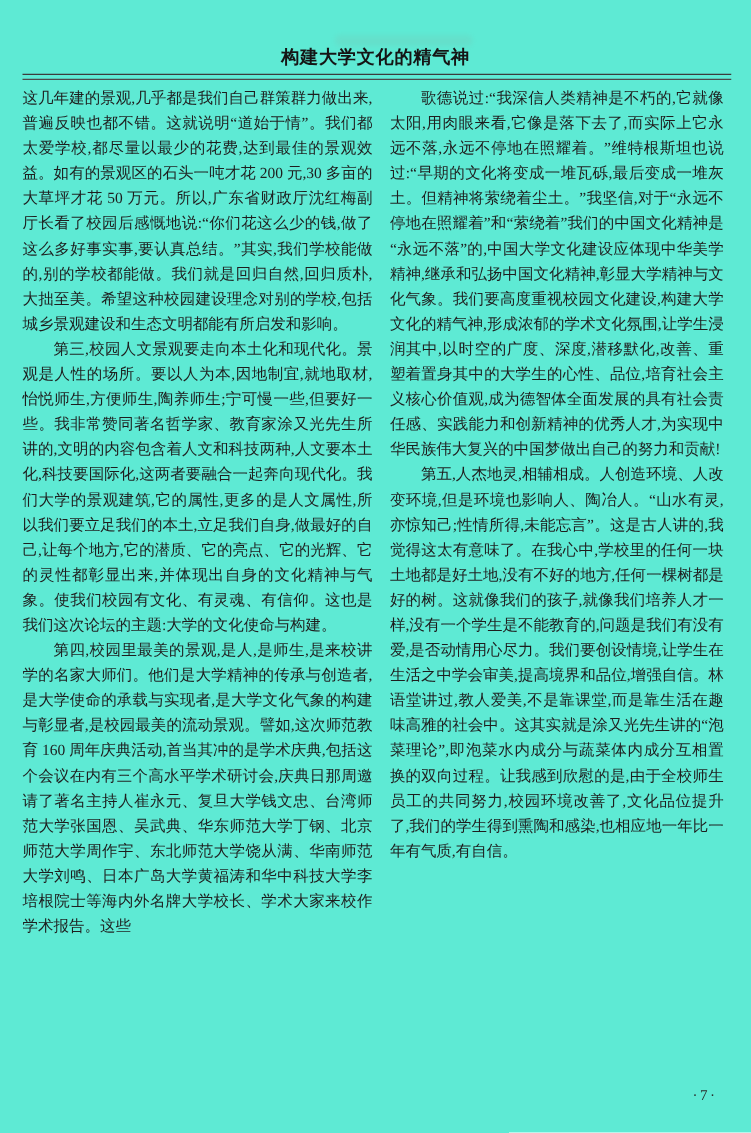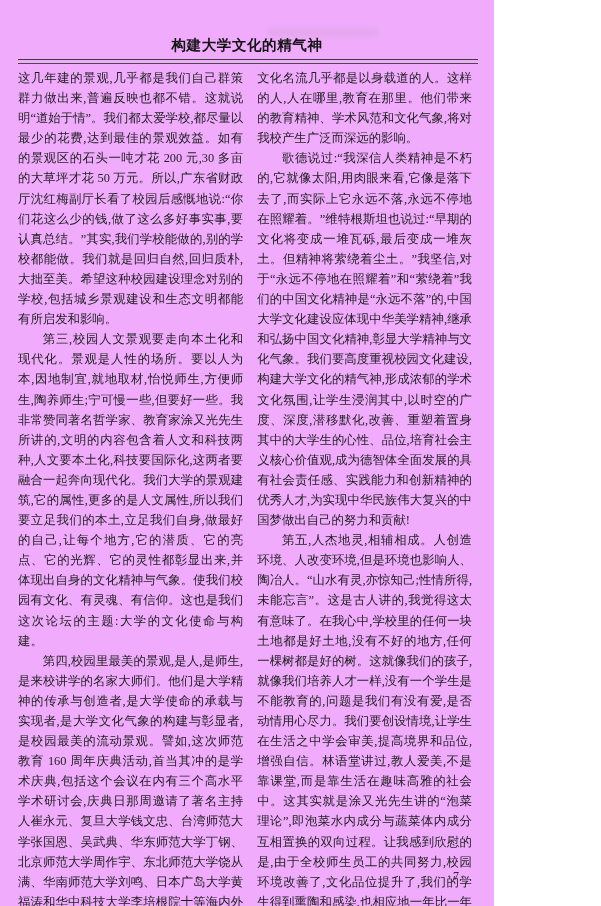--- a/index.html
+++ b/index.html
@@ -2,23 +2,23 @@
 <html lang="zh"><head>
 <meta charset="utf-8">
 <style>
   html, body {
     margin: 0;
     padding: 0;
     background: #ffffff;
   }
   .page {
     position: relative;
-    width: 494px;
+    width: 601px;
     height: 906px;
-    background: #f0abfc;
+    background: #5eead4;
     overflow: hidden;
     font-family: "Liberation Serif", "DejaVu Serif", serif;
     color: #1e1e1e;
   }
   
   .showthrough {
     position: absolute;
     left: 268px;
     top: 28px;
     width: 110px;
@@ -101,21 +101,20 @@
 
   <div class="columns">
 
     <div class="col col-left">
       <p class="para no-indent">这几年建的景观,几乎都是我们自己群策群力做出来,普遍反映也都不错。这就说明“道始于情”。我们都太爱学校,都尽量以最少的花费,达到最佳的景观效益。如有的景观区的石头一吨才花 200 元,30 多亩的大草坪才花 50 万元。所以,广东省财政厅沈红梅副厅长看了校园后感慨地说:“你们花这么少的钱,做了这么多好事实事,要认真总结。”其实,我们学校能做的,别的学校都能做。我们就是回归自然,回归质朴,大拙至美。希望这种校园建设理念对别的学校,包括城乡景观建设和生态文明都能有所启发和影响。</p>
       <p class="para">第三,校园人文景观要走向本土化和现代化。景观是人性的场所。要以人为本,因地制宜,就地取材,怡悦师生,方便师生,陶养师生;宁可慢一些,但要好一些。我非常赞同著名哲学家、教育家涂又光先生所讲的,文明的内容包含着人文和科技两种,人文要本土化,科技要国际化,这两者要融合一起奔向现代化。我们大学的景观建筑,它的属性,更多的是人文属性,所以我们要立足我们的本土,立足我们自身,做最好的自己,让每个地方,它的潜质、它的亮点、它的光辉、它的灵性都彰显出来,并体现出自身的文化精神与气象。使我们校园有文化、有灵魂、有信仰。这也是我们这次论坛的主题:大学的文化使命与构建。</p>
       <p class="para">第四,校园里最美的景观,是人,是师生,是来校讲学的名家大师们。他们是大学精神的传承与创造者,是大学使命的承载与实现者,是大学文化气象的构建与彰显者,是校园最美的流动景观。譬如,这次师范教育 160 周年庆典活动,首当其冲的是学术庆典,包括这个会议在内有三个高水平学术研讨会,庆典日那周邀请了著名主持人崔永元、复旦大学钱文忠、台湾师范大学张国恩、吴武典、华东师范大学丁钢、北京师范大学周作宇、东北师范大学饶从满、华南师范大学刘鸣、日本广岛大学黄福涛和华中科技大学李培根院士等海内外名牌大学校长、学术大家来校作学术报告。这些</p>
     </div>
 
     <div class="col col-right">
-      <p class="para no-indent">文化名流几乎都是以身载道的人。这样的人,人在哪里,教育在那里。他们带来的教育精神、学术风范和文化气象,将对我校产生广泛而深远的影响。</p>
       <p class="para">歌德说过:“我深信人类精神是不朽的,它就像太阳,用肉眼来看,它像是落下去了,而实际上它永远不落,永远不停地在照耀着。”维特根斯坦也说过:“早期的文化将变成一堆瓦砾,最后变成一堆灰土。但精神将萦绕着尘土。”我坚信,对于“永远不停地在照耀着”和“萦绕着”我们的中国文化精神是“永远不落”的,中国大学文化建设应体现中华美学精神,继承和弘扬中国文化精神,彰显大学精神与文化气象。我们要高度重视校园文化建设,构建大学文化的精气神,形成浓郁的学术文化氛围,让学生浸润其中,以时空的广度、深度,潜移默化,改善、重塑着置身其中的大学生的心性、品位,培育社会主义核心价值观,成为德智体全面发展的具有社会责任感、实践能力和创新精神的优秀人才,为实现中华民族伟大复兴的中国梦做出自己的努力和贡献!</p>
       <p class="para">第五,人杰地灵,相辅相成。人创造环境、人改变环境,但是环境也影响人、陶冶人。“山水有灵,亦惊知己;性情所得,未能忘言”。这是古人讲的,我觉得这太有意味了。在我心中,学校里的任何一块土地都是好土地,没有不好的地方,任何一棵树都是好的树。这就像我们的孩子,就像我们培养人才一样,没有一个学生是不能教育的,问题是我们有没有爱,是否动情用心尽力。我们要创设情境,让学生在生活之中学会审美,提高境界和品位,增强自信。林语堂讲过,教人爱美,不是靠课堂,而是靠生活在趣味高雅的社会中。这其实就是涂又光先生讲的“泡菜理论”,即泡菜水内成分与蔬菜体内成分互相置换的双向过程。让我感到欣慰的是,由于全校师生员工的共同努力,校园环境改善了,文化品位提升了,我们的学生得到熏陶和感染,也相应地一年比一年有气质,有自信。</p>
     </div>
 
   </div>
 
   <div class="page-number">·7·</div>
 
 </div>
 

